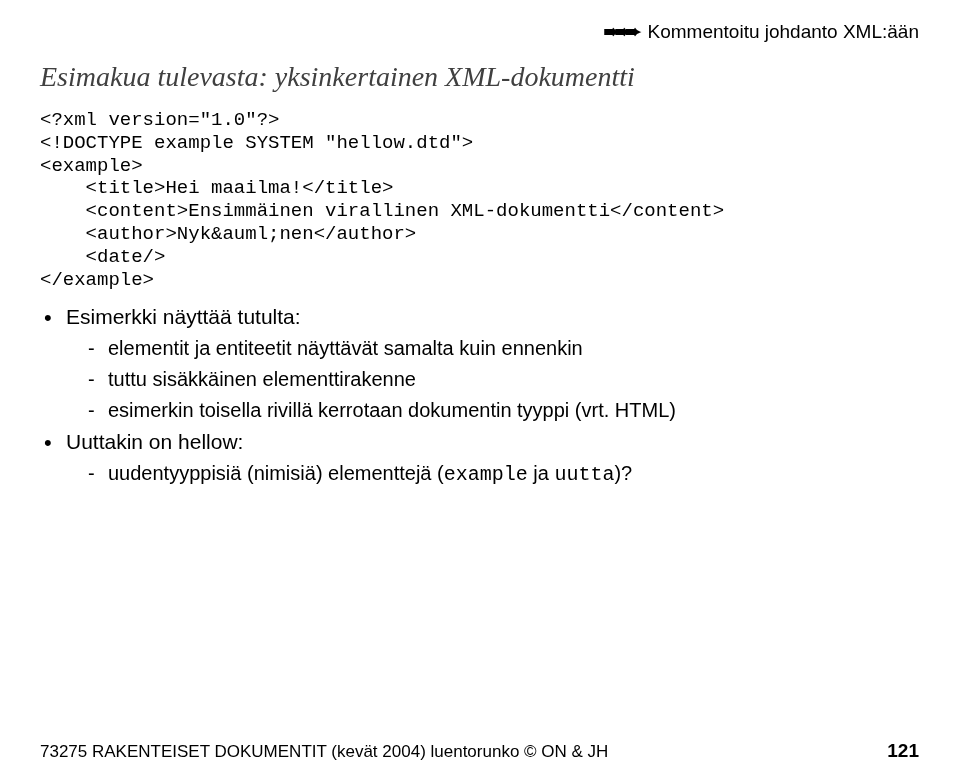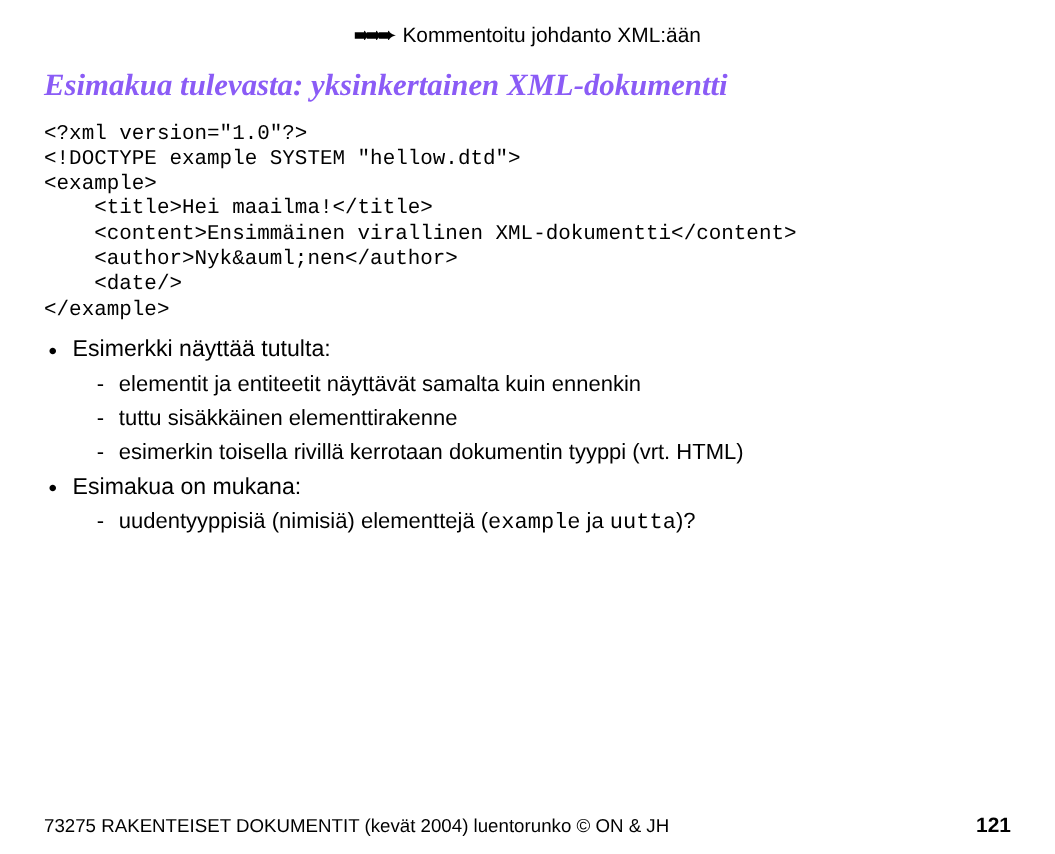--- a/index.html
+++ b/index.html
@@ -10,38 +10,38 @@
     color: #000;
     width: 959px;
     height: 776px;
     box-sizing: border-box;
     position: relative;
   }
   .page {
     padding: 20px 40px 0 40px;
   }
   .header-right {
-    text-align: center;
+    text-align: right;
     font-family: Verdana, Arial, sans-serif;
     font-size: 19px;
     font-weight: 400;
     margin-bottom: 18px;
   }
   .arrows {
     font-family: Arial, sans-serif;
     letter-spacing: -5px;
     margin-right: 6px;
     font-weight: bold;
   }
   .heading {
     font-family: Georgia, 'Times New Roman', serif;
     font-style: italic;
-    font-weight: bold;
+    font-weight: normal;
     font-size: 28px;
-    color: #8b5cf6;
+    color: #404040;
     margin-bottom: 16px;
   }
   .code {
     font-family: "Courier New", Courier, monospace;
     font-size: 19px;
     line-height: 1.2;
     white-space: pre;
     margin-bottom: 14px;
   }
   .bullet1 {
@@ -118,21 +118,21 @@
     <span class="dash">-</span><span>elementit ja entiteetit näyttävät samalta kuin ennenkin</span>
   </div>
   <div class="bullet2">
     <span class="dash">-</span><span>tuttu sisäkkäinen elementtirakenne</span>
   </div>
   <div class="bullet2">
     <span class="dash">-</span><span>esimerkin toisella rivillä kerrotaan dokumentin tyyppi (vrt. HTML)</span>
   </div>
 
   <div class="bullet1">
-    <span class="dot">•</span><span>Esimakua on mukana:</span>
+    <span class="dot">•</span><span>Uuttakin on hellow:</span>
   </div>
 
   <div class="bullet2">
     <span class="dash">-</span><span><span>uudentyyppisiä (nimisiä) elementtejä (</span><span class="mono">example</span><span> ja </span><span class="mono">uutta</span><span>)?</span></span>
   </div>
 
 </div>
 
 <div class="footer">
   <span>73275 RAKENTEISET DOKUMENTIT (kevät 2004) luentorunko © ON &amp; JH</span>

